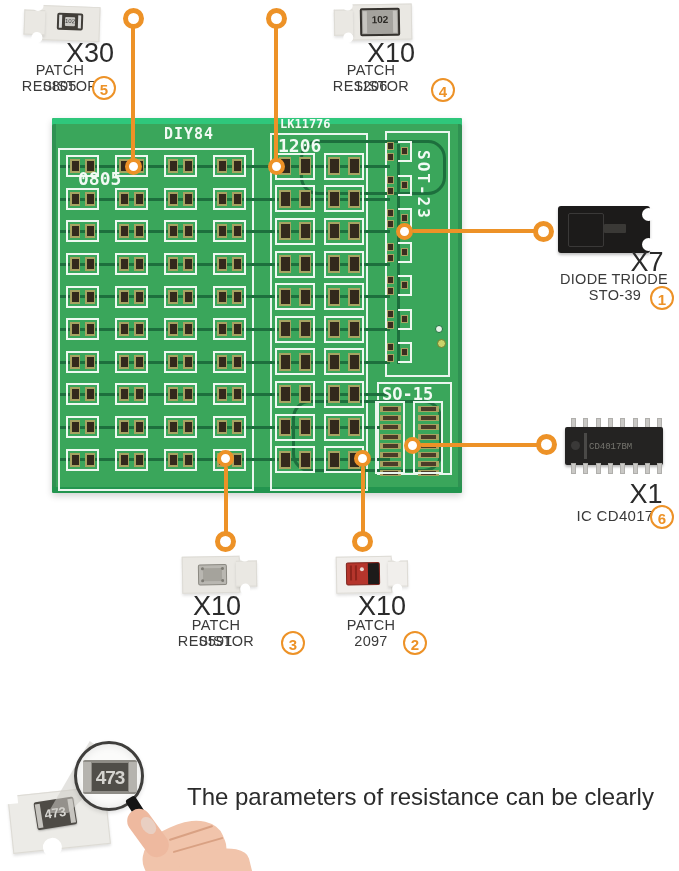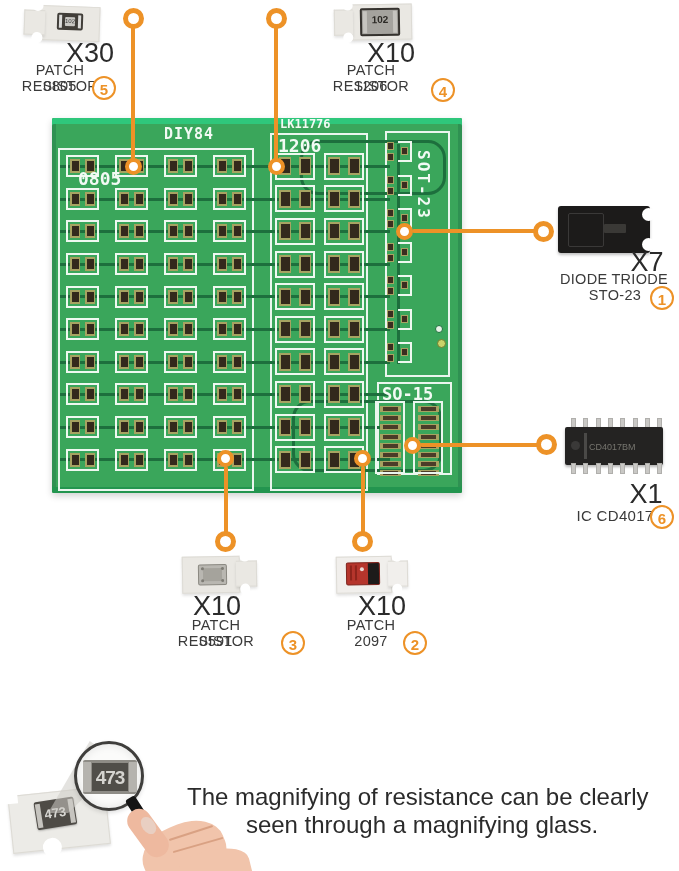--- a/index.html
+++ b/index.html
@@ -43,21 +43,21 @@
   
   .tape{position:absolute;background:#eae8e3;border:1px solid #dddbd5;box-shadow:0 2px 3px rgba(0,0,0,.12);}
   .notch{position:absolute;background:#ffffff;border-radius:50%;}
   .r08body{position:absolute;background:#413e39;border-radius:2px;}
   .r08body .cap{position:absolute;top:2px;bottom:2px;width:3px;background:#dcdcda;}
   .r08body .mark{position:absolute;background:#c9c8c4;color:#333;font-size:6px;line-height:9px;
                  text-align:center;border-radius:1px;overflow:hidden;}
   .r12body{position:absolute;background:#a5a39e;border:2px solid #35322e;border-radius:2px;}
   .r12body .cap{position:absolute;top:1px;bottom:1px;width:4px;background:#c6c4bf;}
   .r12mark{position:absolute;width:100%;text-align:center;font-weight:bold;color:#2c2a26;font-size:10px;}
-  .ictext{position:absolute;color:#76756f;font-family:Liberation Sans, sans-serif;}
+  .ictext{position:absolute;color:#76756f;font-family:Liberation Mono, monospace;}
   .pin{position:absolute;width:5px;height:11px;background:#c9c8c5;border:1px solid #b0afac;box-sizing:border-box;}
   .fingerline{position:absolute;background:#d9a183;border-radius:3px;}
 </style>
 </head>
 <body>
 
 <div class="stage">
 
   <div class="board">
 
@@ -733,21 +733,21 @@
 
   <div class="abs" style="left:556px;top:204px;width:100px;height:52px;">
     <div class="abs" style="left:2px;top:2px;width:92px;height:47px;background:#1c1b1a;border-radius:3px;box-shadow:0 2px 3px rgba(0,0,0,.25);"></div>
     <div class="notch" style="left:86px;top:4px;width:13px;height:13px;"></div>
     <div class="notch" style="left:86px;top:34px;width:13px;height:13px;"></div>
     <div class="abs" style="left:12px;top:9px;width:34px;height:32px;border:1px solid #3a3938;border-radius:2px;"></div>
     <div class="abs" style="left:48px;top:20px;width:22px;height:9px;background:#3a3936;border-radius:1px;"></div>
   </div>
   <div class="qty abs" style="left:587px;top:249px;width:120px;">X7</div>
   <div class="cname abs" style="left:554px;top:272px;width:120px;">DIODE TRIODE</div>
-  <div class="cname abs" style="left:555px;top:288px;width:120px;">STO-23</div>
+  <div class="cname abs" style="left:555px;top:288px;width:120px;">STO-39</div>
   <div class="circnum abs" style="left:650px;top:286px;">1</div>
 
   <div class="abs" style="left:560px;top:414px;width:110px;height:66px;">
     <div>
         <div class="pin" style="left: 11px; top: 4px;"></div>
         <div class="pin" style="left: 23.3px; top: 4px;"></div>
         <div class="pin" style="left: 35.6px; top: 4px;"></div>
         <div class="pin" style="left: 47.9px; top: 4px;"></div>
         <div class="pin" style="left: 60.2px; top: 4px;"></div>
         <div class="pin" style="left: 72.5px; top: 4px;"></div>
@@ -836,17 +836,16 @@
     <div class="abs" style="left:124px;top:73px;width:11px;height:50px;background:#141414;border-radius:3px;transform:rotate(-33deg);transform-origin:top center;"></div>
     <div class="abs" style="left:120px;top:85px;width:140px;height:61px;">
       <div class="abs" style="left:22px;top:14px;width:85px;height:60px;background:#f1c4ab;border-radius:45%;transform:rotate(-22deg);"></div>
       <div class="fingerline" style="left:48px;top:22px;width:46px;height:2px;transform:rotate(-18deg);"></div>
       <div class="fingerline" style="left:52px;top:34px;width:52px;height:2px;transform:rotate(-16deg);"></div>
       <div class="abs" style="left:16px;top:-4px;width:24px;height:54px;background:#eeb99f;border-radius:12px;transform:rotate(-36deg);"></div>
       <div class="abs" style="left:22px;top:6px;width:13px;height:19px;background:#e9cfc2;border-radius:50%;transform:rotate(-36deg);"></div>
       <div class="abs" style="left:60px;top:40px;width:70px;height:34px;background:#f1c4ab;border-radius:30% 50% 0 0;transform:rotate(-14deg);"></div>
     </div>
 
-    <div class="caption abs" style="left:187px;top:58px;width:460px;">The magnifying of resistance can be clearly</div>
-    <div class="caption abs" style="left:192px;top:86px;width:460px;">seen through a magnifying glass.</div>
+    <div class="caption abs" style="left:187px;top:58px;width:460px;">The parameters of resistance can be clearly</div>
   </div>
 
 </div>
 
 </body></html>

